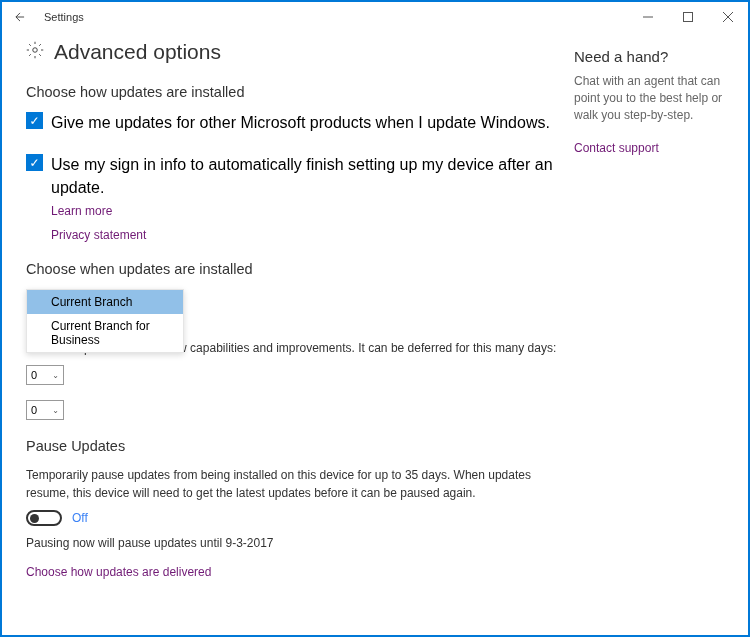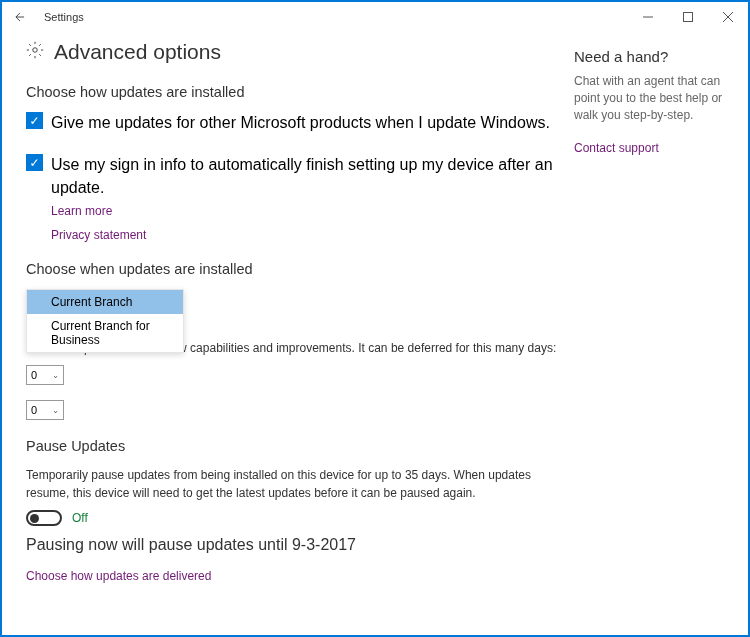--- a/index.html
+++ b/index.html
@@ -27,22 +27,22 @@
     .dropdown-open { position: absolute; left: 0; top: 0; background: #fff; border: 1px solid #e5e5e5; box-shadow: 0 2px 6px rgba(0,0,0,0.15); width: 158px; z-index: 10; }
     .dropdown-item { padding: 5px 24px; font-size: 12px; cursor: pointer; }
     .dropdown-item.selected { background: #91c0e8; }
     .dropdown-spacer { height: 44px; }
     .select-box { width: 38px; height: 20px; border: 1px solid #999; display: flex; align-items: center; padding: 0 4px; cursor: pointer; margin-bottom: 15px; margin-top: 4px; }
     .select-val { font-size: 11px; flex: 1; }
     .select-chev { font-size: 8px; color: #555; }
     .toggle-row { display: flex; align-items: center; margin-bottom: 10px; margin-top: 8px; }
     .toggle { width: 36px; height: 16px; border: 2px solid #333; border-radius: 10px; position: relative; cursor: pointer; margin-right: 10px; }
     .toggle-thumb { position: absolute; width: 9px; height: 9px; background: #333; border-radius: 50%; top: 1.5px; left: 2px; }
-    .toggle-label { font-size: 12px; color: #15803d; }
-    .note { font-size: 16px; color: #333; margin-bottom: 12px; margin-top: 6px; }
+    .toggle-label { font-size: 12px; color: #3b82f6; }
+    .note { font-size: 12px; color: #333; margin-bottom: 12px; margin-top: 6px; }
     .sidebar { width: 160px; padding-left: 10px; padding-top: 8px; }
     .side-title { font-size: 15px; font-weight: 400; color: #333; margin-bottom: 8px; }
     .side-text { font-size: 12px; color: #666; line-height: 1.4; margin-bottom: 15px; }
     .section { margin-bottom: 18px; }
   </style>
 </head>
 <body>
 
 <div class="titlebar">
   <div class="back-btn">

